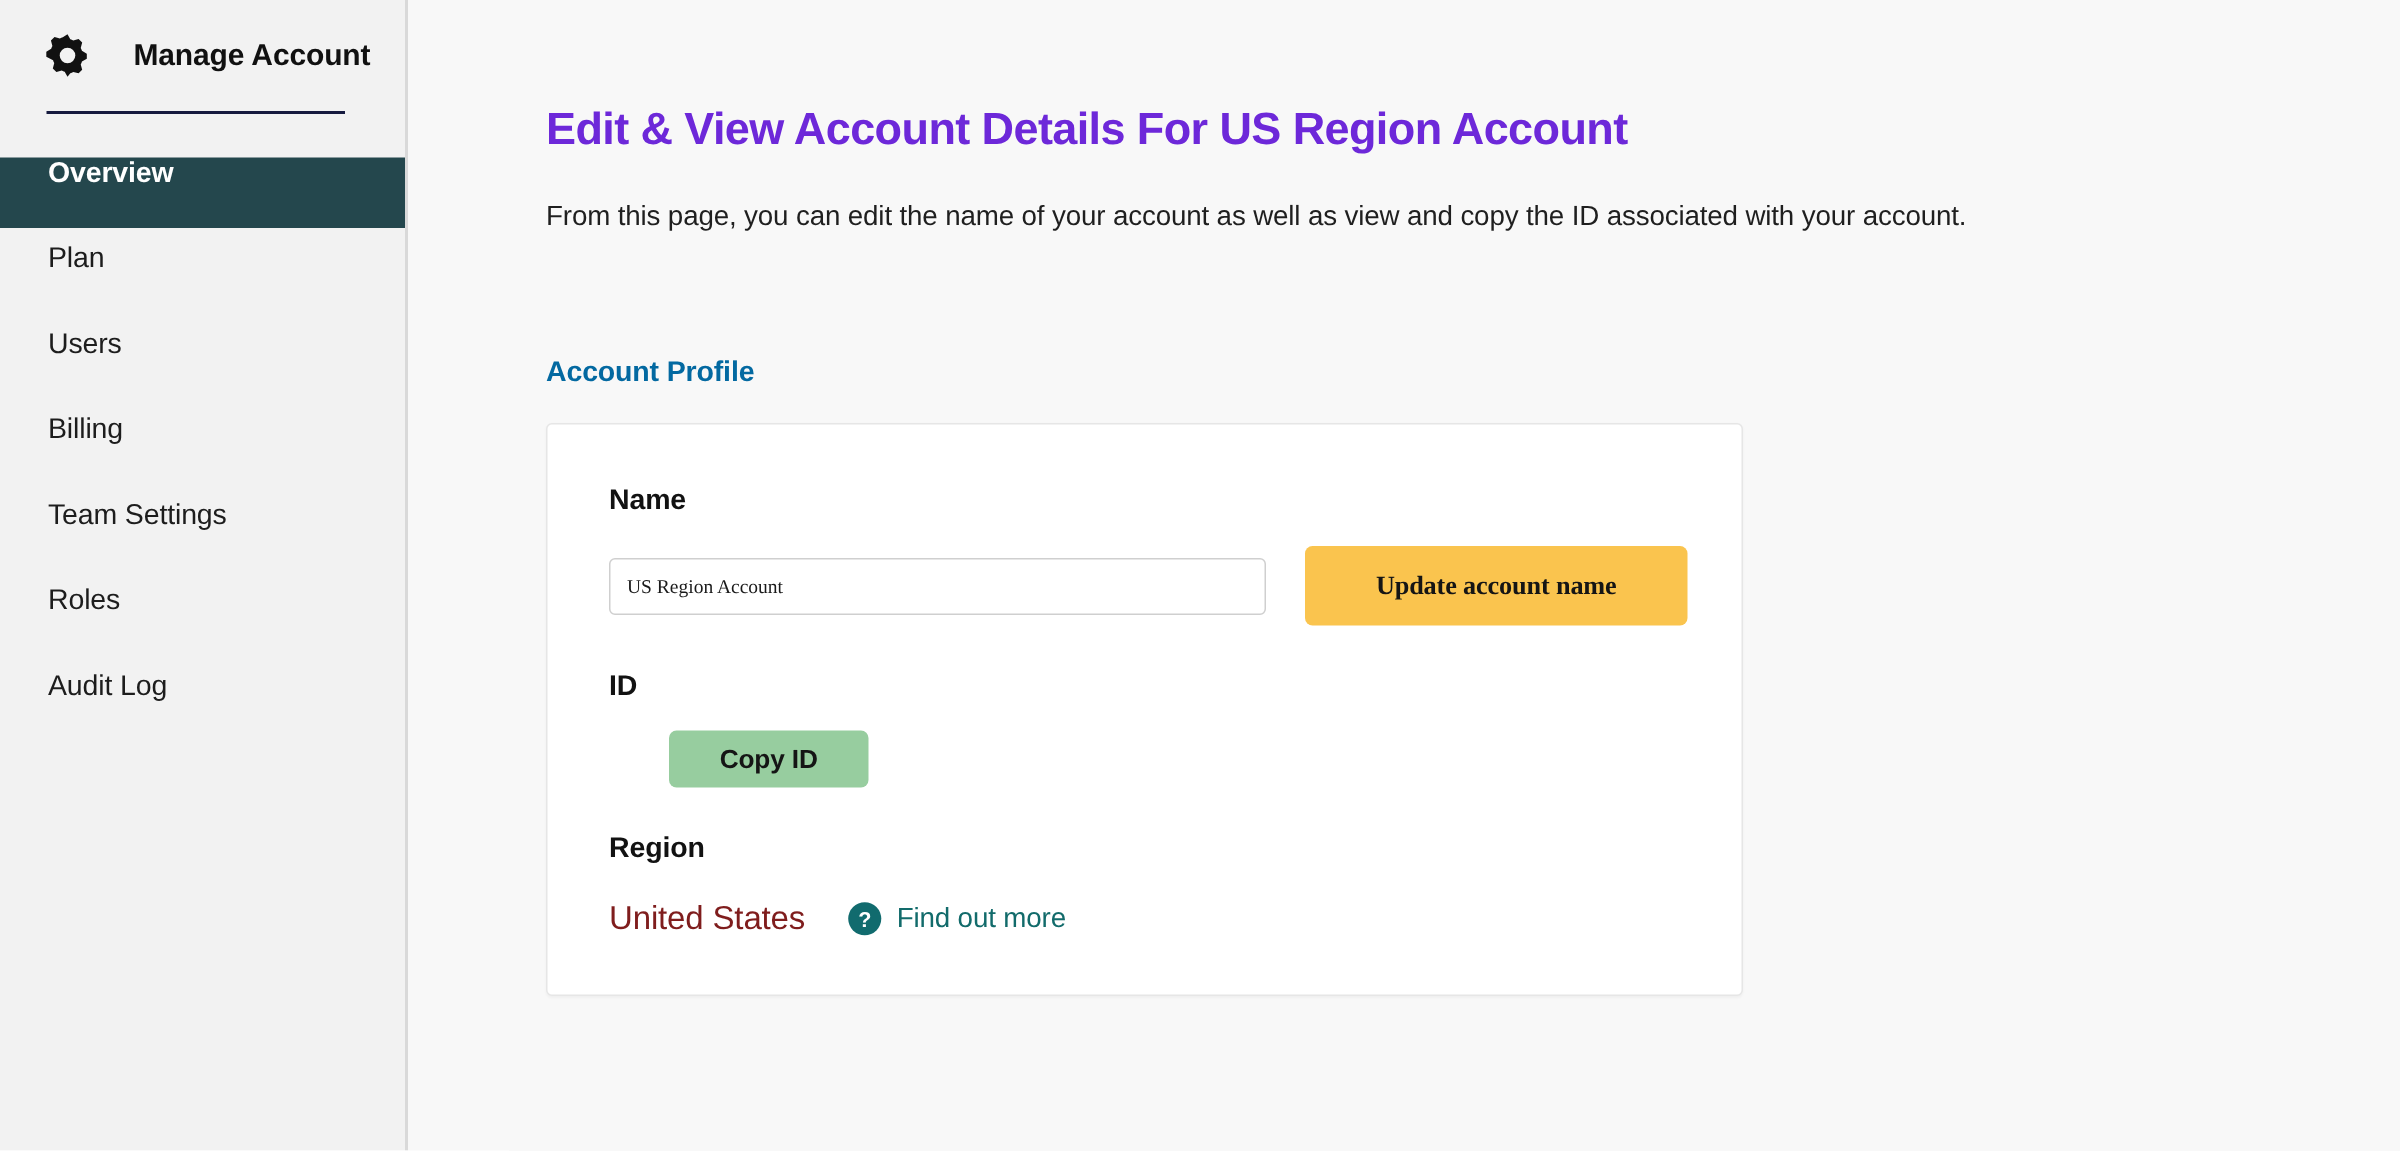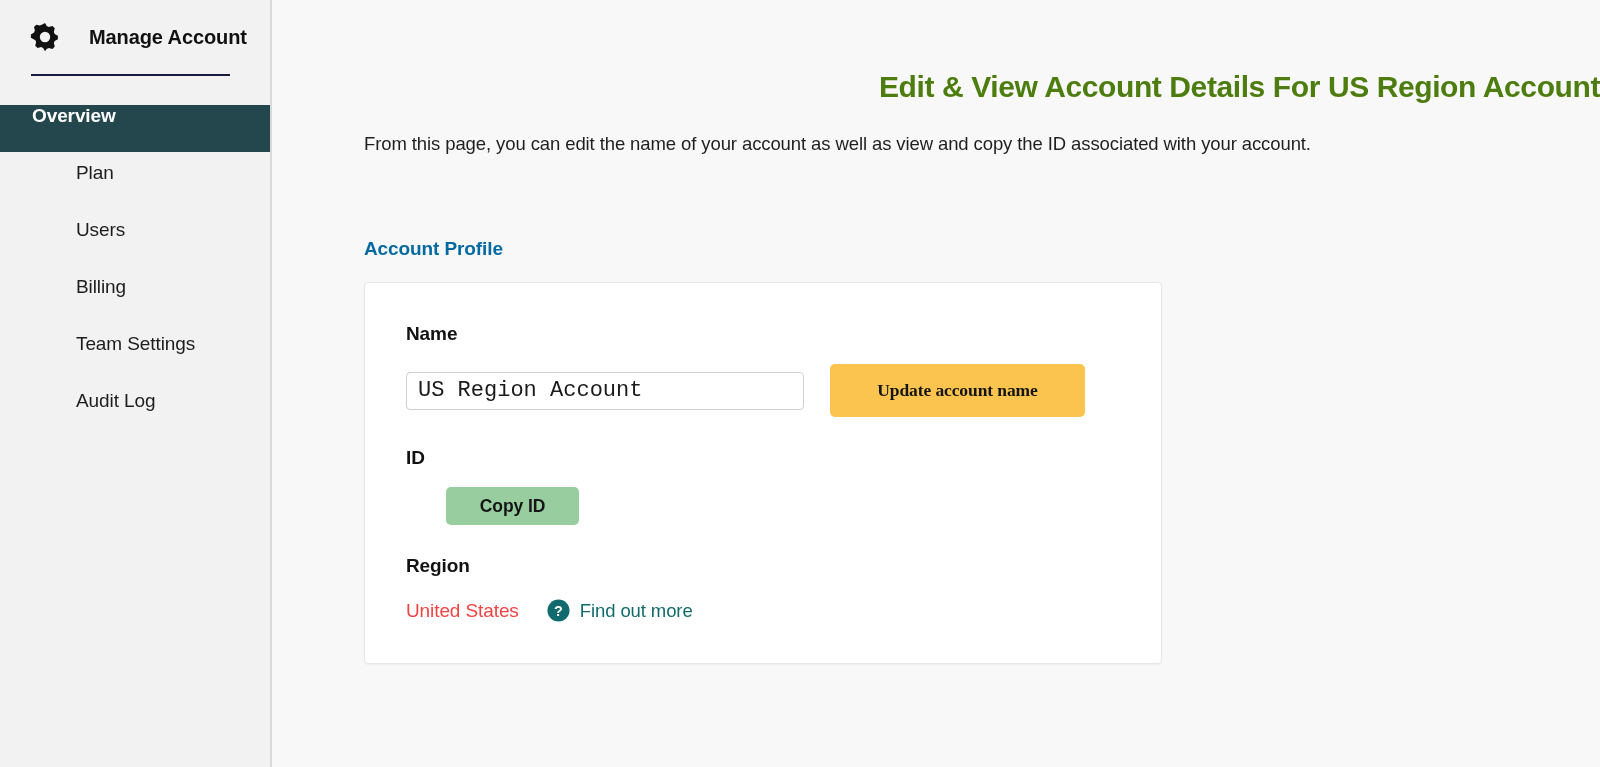--- a/index.html
+++ b/index.html
@@ -67,42 +67,40 @@
     cursor: pointer;
     letter-spacing: -0.1px;
   }
   .nav-item.active {
     background: #24474d;
     color: #ffffff;
     font-weight: bold;
   }
   .nav-item:not(.active) {
     margin-bottom: 10px;
-    margin-left: 44px;
   }
   .nav-item.first-after-active {
     margin-top: 10px;
   }
 
   
   .main {
     flex: 1;
     height: 767px;
     background: #f8f8f8;
     box-sizing: border-box;
     padding: 70px 0 0 92px;
     position: relative;
   }
   .page-title {
     font-size: 30px;
     font-weight: bold;
-    color: #4d7c0f;
+    color: #6d28d9;
     letter-spacing: -0.4px;
     margin: 0;
-    text-align: right;
   }
   .page-subtitle {
     font-size: 18.5px;
     color: #1f1f1f;
     margin: 29px 0 0 0;
     letter-spacing: -0.1px;
   }
   .section-label {
     font-size: 19px;
     font-weight: bold;
@@ -128,28 +126,28 @@
     color: #121212;
     letter-spacing: -0.1px;
   }
   .row {
     display: flex;
     align-items: center;
   }
   .name-row { margin-top: 19px; }
 
   .text-input {
-    width: 398px;
+    width: 438px;
     height: 38px;
     box-sizing: border-box;
     border: 1px solid #cfcfcf;
     border-radius: 4px;
     background: #ffffff;
-    font-family: Liberation Mono, monospace;
-    font-size: 22px;
+    font-family: Liberation Serif, serif;
+    font-size: 13px;
     color: #1a1a1a;
     padding: 0 11px;
     outline: none;
   }
   .readonly-input {
     width: 467px;
     height: 38px;
     box-sizing: border-box;
     border: 1px solid #c9c9c9;
     border-radius: 4px;
@@ -184,22 +182,22 @@
     background: #97cd9f;
     font-size: 17.5px;
     letter-spacing: -0.1px;
   }
   .id-label { margin-top: 30px; }
   .id-row { margin-top: 18px; }
   .region-label { margin-top: 30px; }
   .region-row { margin-top: 22px; }
 
   .region-value {
-    font-size: 19px;
-    color: #ef4444;
+    font-size: 22px;
+    color: #7f1d1d;
     letter-spacing: -0.1px;
   }
   .help-icon {
     width: 23px;
     height: 23px;
     margin-left: 28px;
     flex: 0 0 auto;
     display: block;
   }
   .find-out-more {
@@ -239,20 +237,23 @@
       <div class="nav-item">
         <span>Users</span>
       </div>
       <div class="nav-item">
         <span>Billing</span>
       </div>
       <div class="nav-item">
         <span>Team Settings</span>
       </div>
       <div class="nav-item">
+        <span>Roles</span>
+      </div>
+      <div class="nav-item">
         <span>Audit Log</span>
       </div>
     </nav>
   </aside>
 
   <main class="main">
 
     <h1 class="page-title">Edit &amp; View Account Details For US Region Account</h1>
     <p class="page-subtitle">From this page, you can edit the name of your account as well as view and copy the ID associated with your account.</p>
 

